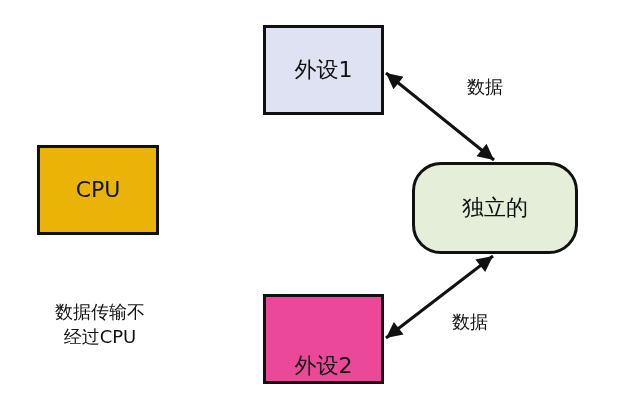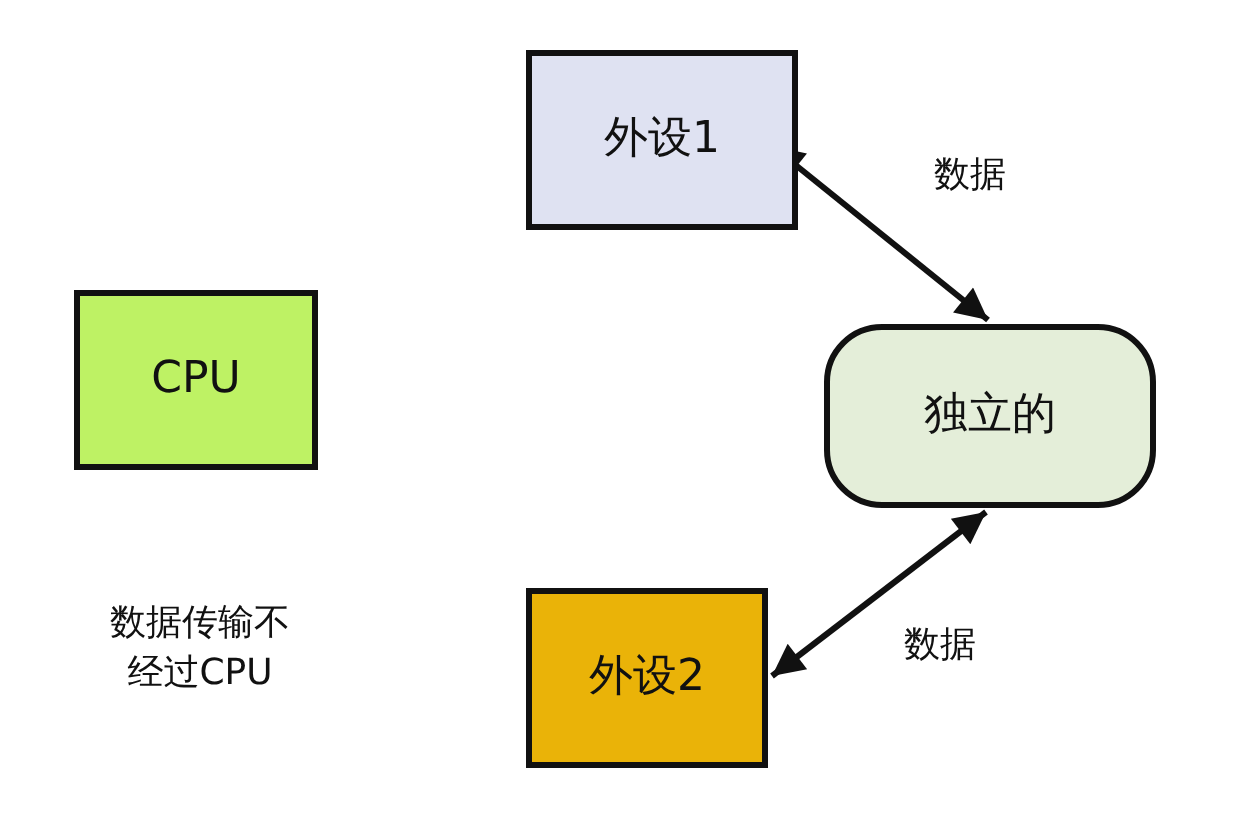--- a/index.html
+++ b/index.html
@@ -2,21 +2,21 @@
 <html><head>
   <meta charset="utf-8">
   <style>
     html, body { margin: 0; padding: 0; background: #ffffff; }
     body { width: 624px; height: 416px; position: relative; overflow: hidden;
            font-family: "DejaVu Sans", "Liberation Sans", sans-serif; color: #111; }
     .box { position: absolute; box-sizing: border-box; border: 3px solid #111;
            display: flex; align-items: center; justify-content: center; text-align: center;
            font-size: 22px; line-height: 1.35; }
     #cpu-box { left: 37px; top: 145px; width: 122px; height: 90px; background: #fcefd0; }
-    #dev1-box { left: 263px; top: 25px; width: 136px; height: 90px; background: #dfe2f2; }
+    #dev1-box { left: 263px; top: 25px; width: 121px; height: 90px; background: #dfe2f2; }
     #dev2-box { left: 263px; top: 294px; width: 121px; height: 90px; background: #dfe2f2; }
     #dma-box { left: 412px; top: 162px; width: 166px; height: 92px; background: #e4eed9; border-radius: 29px; }
     .label { position: absolute; font-size: 18px; white-space: nowrap; }
     #cpu-note { left: 30px; top: 252px; width: 140px; text-align: center; line-height: 1.4; margin-top: 47px; }
     #data1 { left: 467px; top: 75px; }
     #data2 { left: 452px; top: 310px; }
     svg#arrows { position: absolute; left: 0; top: 0; }
   </style>
 </head>
 <body>
@@ -29,34 +29,34 @@
   </defs>
   <line x1="386" y1="73" x2="494" y2="160" stroke="#111" stroke-width="3" marker-start="url(#ah2)" marker-end="url(#ah2)"></line>
   <line x1="493" y1="256" x2="386" y2="338" stroke="#111" stroke-width="3" marker-start="url(#ah2)" marker-end="url(#ah2)"></line>
   <defs>
     <marker id="ah2" viewBox="0 0 10 10" markerWidth="22" markerHeight="16" refX="10" refY="5" orient="auto-start-reverse" markerUnits="userSpaceOnUse">
       <path d="M0,0 L10,5 L0,10 Z" fill="#111"></path>
     </marker>
   </defs>
 </svg>
 
-<div id="cpu-box" class="box" style="background: #bef264;">
+<div id="cpu-box" class="box" style="background: #eab308;">
   <span>CPU</span>
 </div>
 
 <div id="cpu-note" class="label">
   <div>数据传输不</div>
   <div>经过CPU</div>
 </div>
 
 <div id="dev1-box" class="box" style="background: rgb(223, 226, 242);">
   <span>外设1</span>
 </div>
 
-<div id="dev2-box" class="box" style="background: #eab308;">
+<div id="dev2-box" class="box" style="background: #ec4899; align-items: flex-end;">
   <span>外设2</span>
 </div>
 
 <div id="dma-box" class="box" style="background: rgb(228, 238, 217);">
   <div>
     <div>独立的</div>
   </div>
 </div>
 
 <div id="data1" class="label">数据</div>

